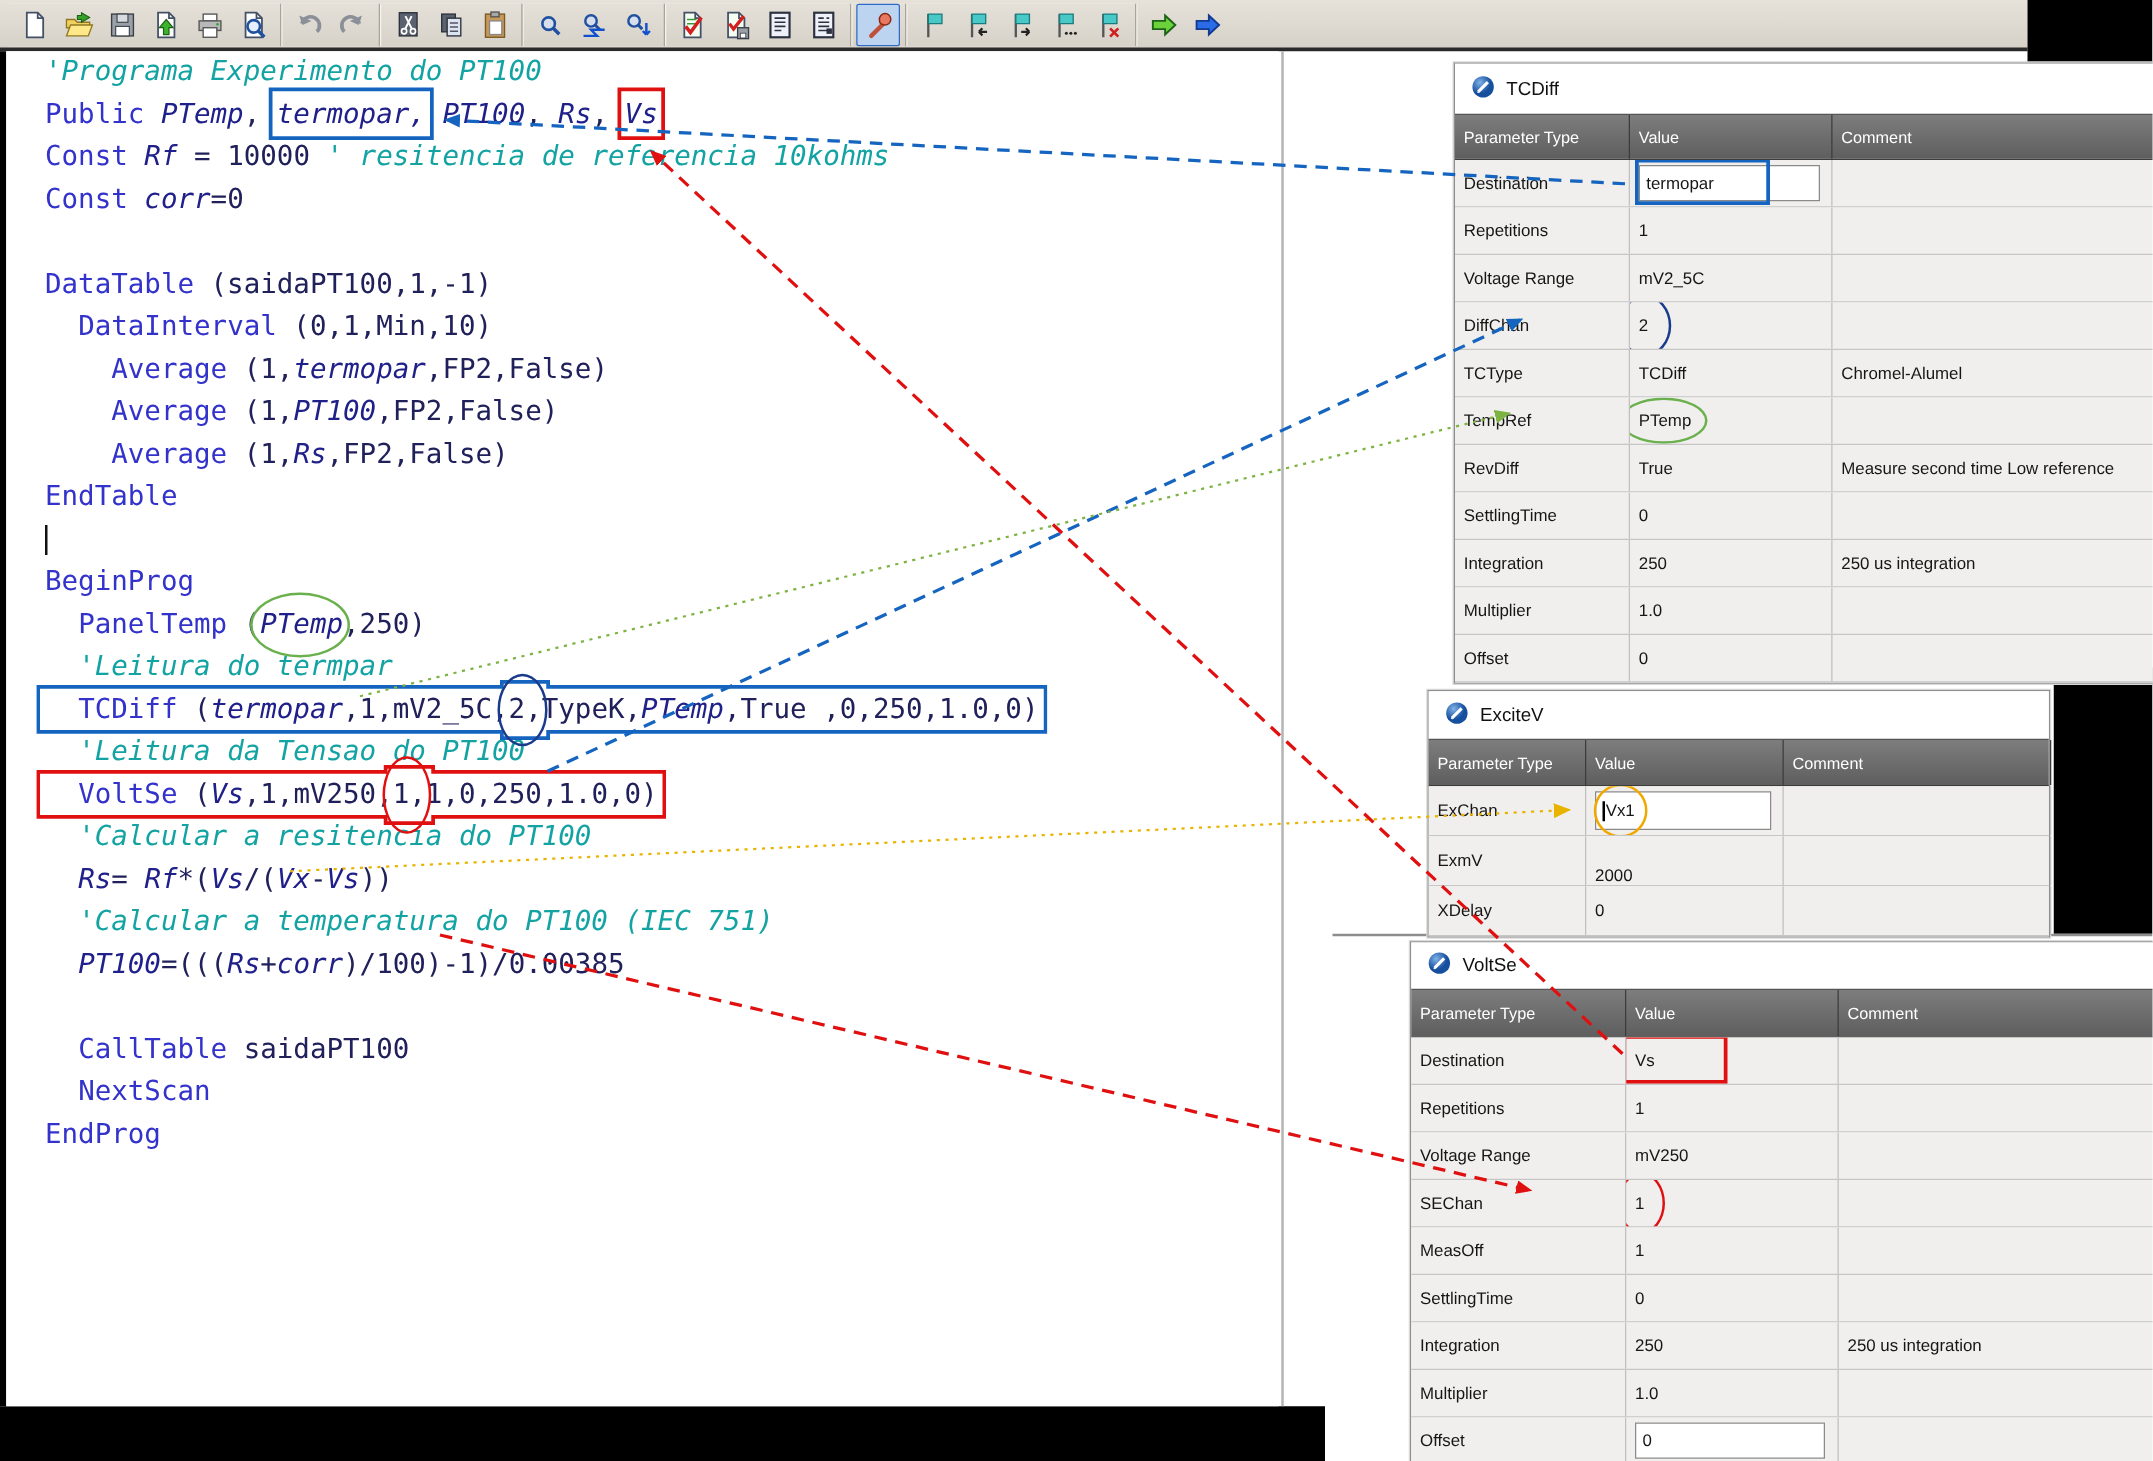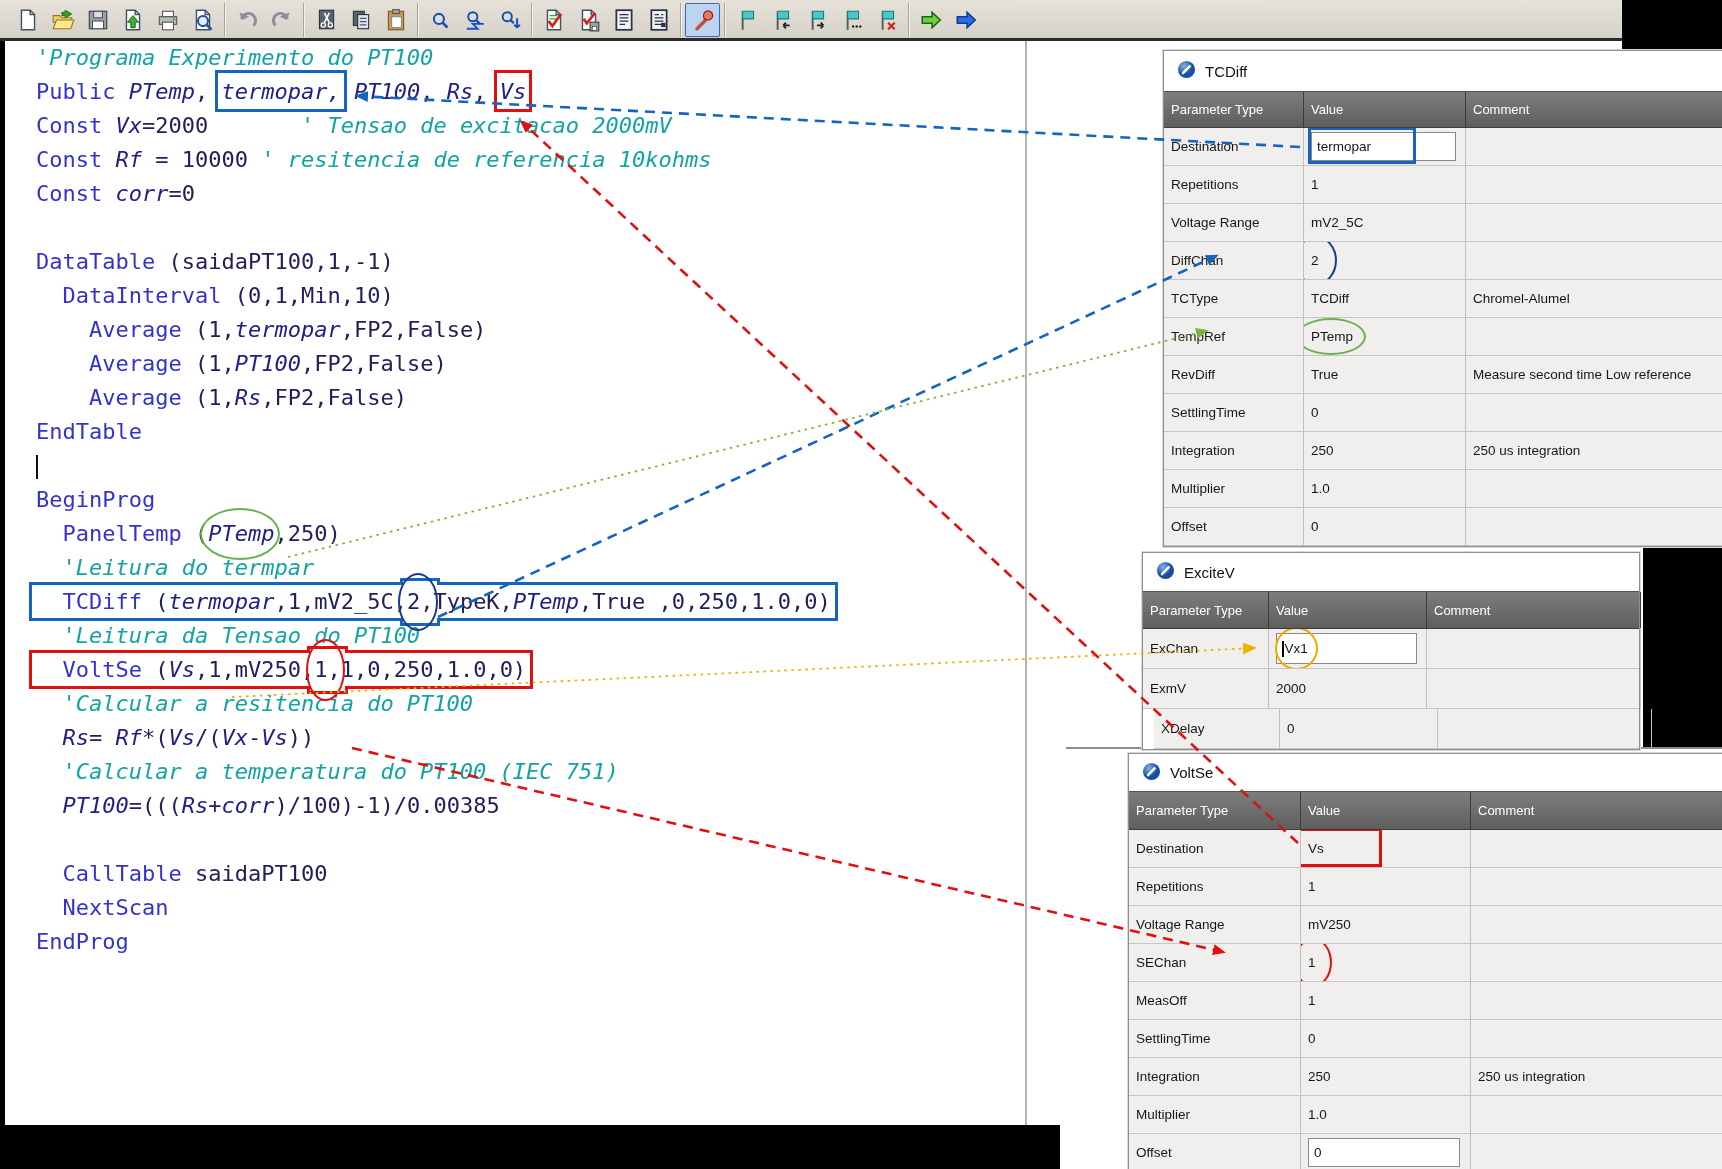--- a/index.html
+++ b/index.html
@@ -338,21 +338,20 @@
 <div class="blk" style="left:1622px;top:0;width:100px;height:50px;"></div>
 <div class="blk" style="left:1643px;top:534px;width:79px;height:213px;"></div>
 <div class="blk" style="left:0;top:1125px;width:1060px;height:44px;"></div>
 <div class="blk" style="left:0;top:41px;width:5px;height:1084px;"></div>
 <div id="divider"></div>
 <div id="excitev-bottomline"></div>
 
 <div id="code-pane">
     <div class="code-line"><span class="tk-c">'Programa Experimento do PT100</span></div>
     <div class="code-line"><span class="tk-k">Public </span><span class="tk-i">PTemp</span><span class="tk-t">, </span><span class="tk-i mk bx-blue">termopar,</span><span class="tk-t"> </span><span class="tk-i">PT100</span><span class="tk-t">, </span><span class="tk-i">Rs</span><span class="tk-t">, </span><span class="tk-i mk bx-red">Vs</span></div>
-    <div class="code-line"><span class="tk-k">Const </span><span class="tk-i">Vx</span><span class="tk-t">=2000       </span><span class="tk-c">' Tensao de excitacao 2000mV</span></div>
     <div class="code-line"><span class="tk-k">Const </span><span class="tk-i">Rf</span><span class="tk-t"> = 10000 </span><span class="tk-c">' resitencia de referencia 10kohms</span></div>
     <div class="code-line"><span class="tk-k">Const </span><span class="tk-i">corr</span><span class="tk-t">=0</span></div>
     <div class="code-line"></div>
     <div class="code-line"><span class="tk-k">DataTable </span><span class="tk-t">(saidaPT100,1,-1)</span></div>
     <div class="code-line"><span class="tk-t">  </span><span class="tk-k">DataInterval </span><span class="tk-t">(0,1,Min,10)</span></div>
     <div class="code-line"><span class="tk-t">    </span><span class="tk-k">Average </span><span class="tk-t">(1,</span><span class="tk-i">termopar</span><span class="tk-t">,FP2,False)</span></div>
     <div class="code-line"><span class="tk-t">    </span><span class="tk-k">Average </span><span class="tk-t">(1,</span><span class="tk-i">PT100</span><span class="tk-t">,FP2,False)</span></div>
     <div class="code-line"><span class="tk-t">    </span><span class="tk-k">Average </span><span class="tk-t">(1,</span><span class="tk-i">Rs</span><span class="tk-t">,FP2,False)</span></div>
     <div class="code-line"><span class="tk-k">EndTable</span></div>
     <div class="code-line"><span class="code-caret"></span></div>
@@ -563,28 +562,28 @@
             </div>
           </div>
           <div class="pcell" style="width: 214px; flex: 0 0 auto;">
             <span></span>
           </div>
         </div>
         <div class="prow" style="height: 39px;">
           <div class="pcell" style="width: 126px; flex: 0 0 auto;">
             <span>ExmV</span>
           </div>
-          <div class="pcell" style="width: 158px; flex: 0 0 auto;">
+          <div class="pcell" style="width: 158px; flex: 0 0 auto; align-items: flex-end;">
             <span>2000</span>
           </div>
           <div class="pcell" style="width: 214px; flex: 0 0 auto;">
             <span></span>
           </div>
         </div>
-        <div class="prow" style="height: 39px; margin-left: 11px;">
+        <div class="prow" style="height: 39px;">
           <div class="pcell" style="width: 126px; flex: 0 0 auto;">
             <span>XDelay</span>
           </div>
           <div class="pcell" style="width: 158px; flex: 0 0 auto;">
             <span>0</span>
           </div>
           <div class="pcell" style="width: 214px; flex: 0 0 auto;">
             <span></span>
           </div>
         </div>

